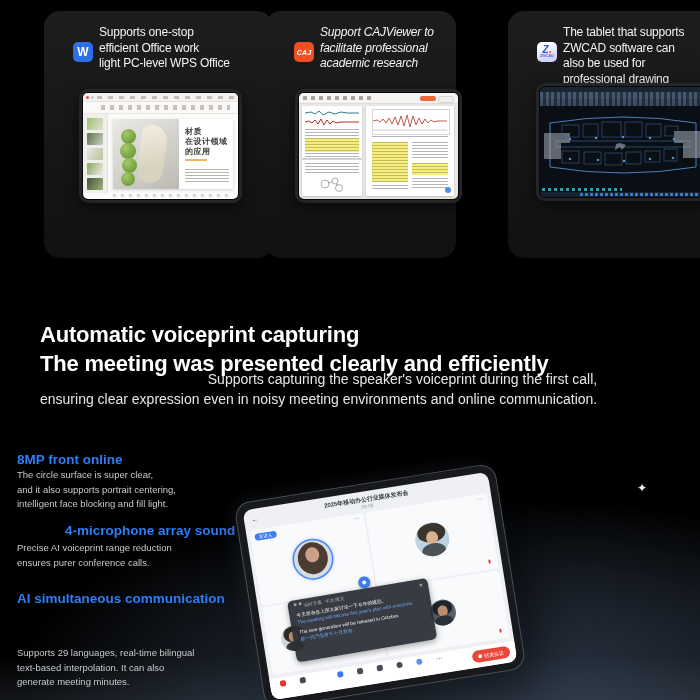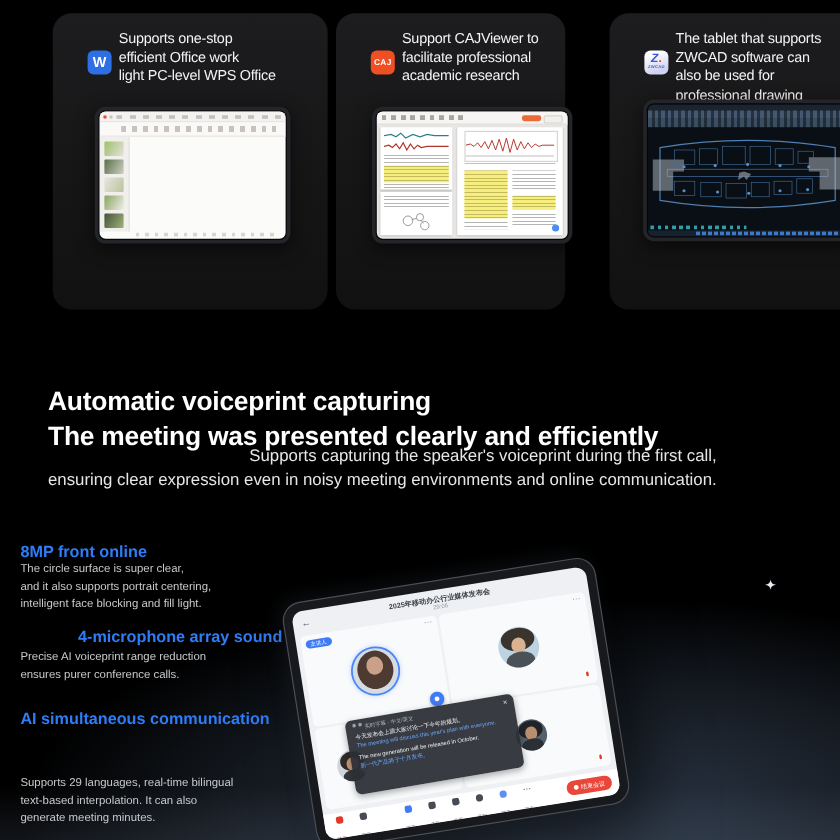--- a/index.html
+++ b/index.html
@@ -5,21 +5,21 @@
   html,body{margin:0;padding:0;background:#000;}
   .page{position:relative;width:700px;height:700px;background:#000;overflow:hidden;
         font-family:"Liberation Sans",sans-serif;-webkit-font-smoothing:antialiased;}
   .abs{position:absolute;}
   .preline{white-space:pre-line;}
 
   
   .card{position:absolute;top:11px;height:247px;border-radius:16px;
         background:linear-gradient(180deg,#1d1d1f 0%,#161617 55%,#111112 100%);}
   .card1{left:44px;width:229px;}
-  .card2{left:280px;width:191px;}
+  .card2{left:265px;width:191px;font-style:italic;}
   .card3{left:508px;width:200px;border-top-right-radius:0;border-bottom-right-radius:0;}
   .card-icon{position:absolute;left:29px;top:31px;width:20px;height:20px;border-radius:5px;
              display:flex;align-items:center;justify-content:center;color:#fff;font-weight:bold;}
   .card-title{position:absolute;left:55px;top:14px;width:168px;font-size:12px;line-height:15.5px;
               color:#f3f3f3;letter-spacing:-.2px;}
   .wps-ic{background:#2f6fe4;font-size:12px;}
   .caj-ic{background:#ee4f23;font-size:7px;font-weight:800;letter-spacing:.2px;}
   .zw-ic{background:linear-gradient(160deg,#ffffff 20%,#cfd2f2 80%);flex-direction:column;line-height:1;}
   .zw-glyph{color:#3b55e0;font-size:10px;font-weight:800;font-style:italic;}
   .zw-glyph i{color:#e23a2e;font-style:normal;}
@@ -172,20 +172,34 @@
           <div class="wps-rib">
               <div class="rib-marks"></div>
             </div>
           <div class="wps-rail">
             <div class="thumb" style="top:4px;background:linear-gradient(120deg,#9cc06a,#e4e2da)"></div>
             <div class="thumb" style="top:19px;background:linear-gradient(120deg,#5b6f4a,#cbd0c2)"></div>
             <div class="thumb" style="top:34px;background:linear-gradient(120deg,#e8e6df,#b9c39d)"></div>
             <div class="thumb" style="top:49px;background:linear-gradient(120deg,#8aa45f,#efeee8)"></div>
             <div class="thumb" style="top:64px;background:linear-gradient(120deg,#44523a,#9fb379)"></div>
           </div>
+          <div class="wps-canvas">
+            <div class="wps-photo">
+              <span class="cream"></span>
+              <span class="gball" style="left:8px;top:10px;width:15px;height:15px"></span>
+              <span class="gball" style="left:7px;top:24px;width:16px;height:16px"></span>
+              <span class="gball" style="left:9px;top:39px;width:15px;height:15px"></span>
+              <span class="gball" style="left:8px;top:53px;width:14px;height:14px"></span>
+            </div>
+            <div class="slide-title preline">材质
+在设计领域
+的应用</div>
+            <div class="orange-line"></div>
+            <div class="gray-par"></div>
+          </div>
           <div class="wps-status"></div>
         </div>
       </div>
     </div>
 
     <div class="card card2">
       <div class="card-icon caj-ic">
           <span>CAJ</span>
         </div>
       <div class="card-title preline">Support CAJViewer to

